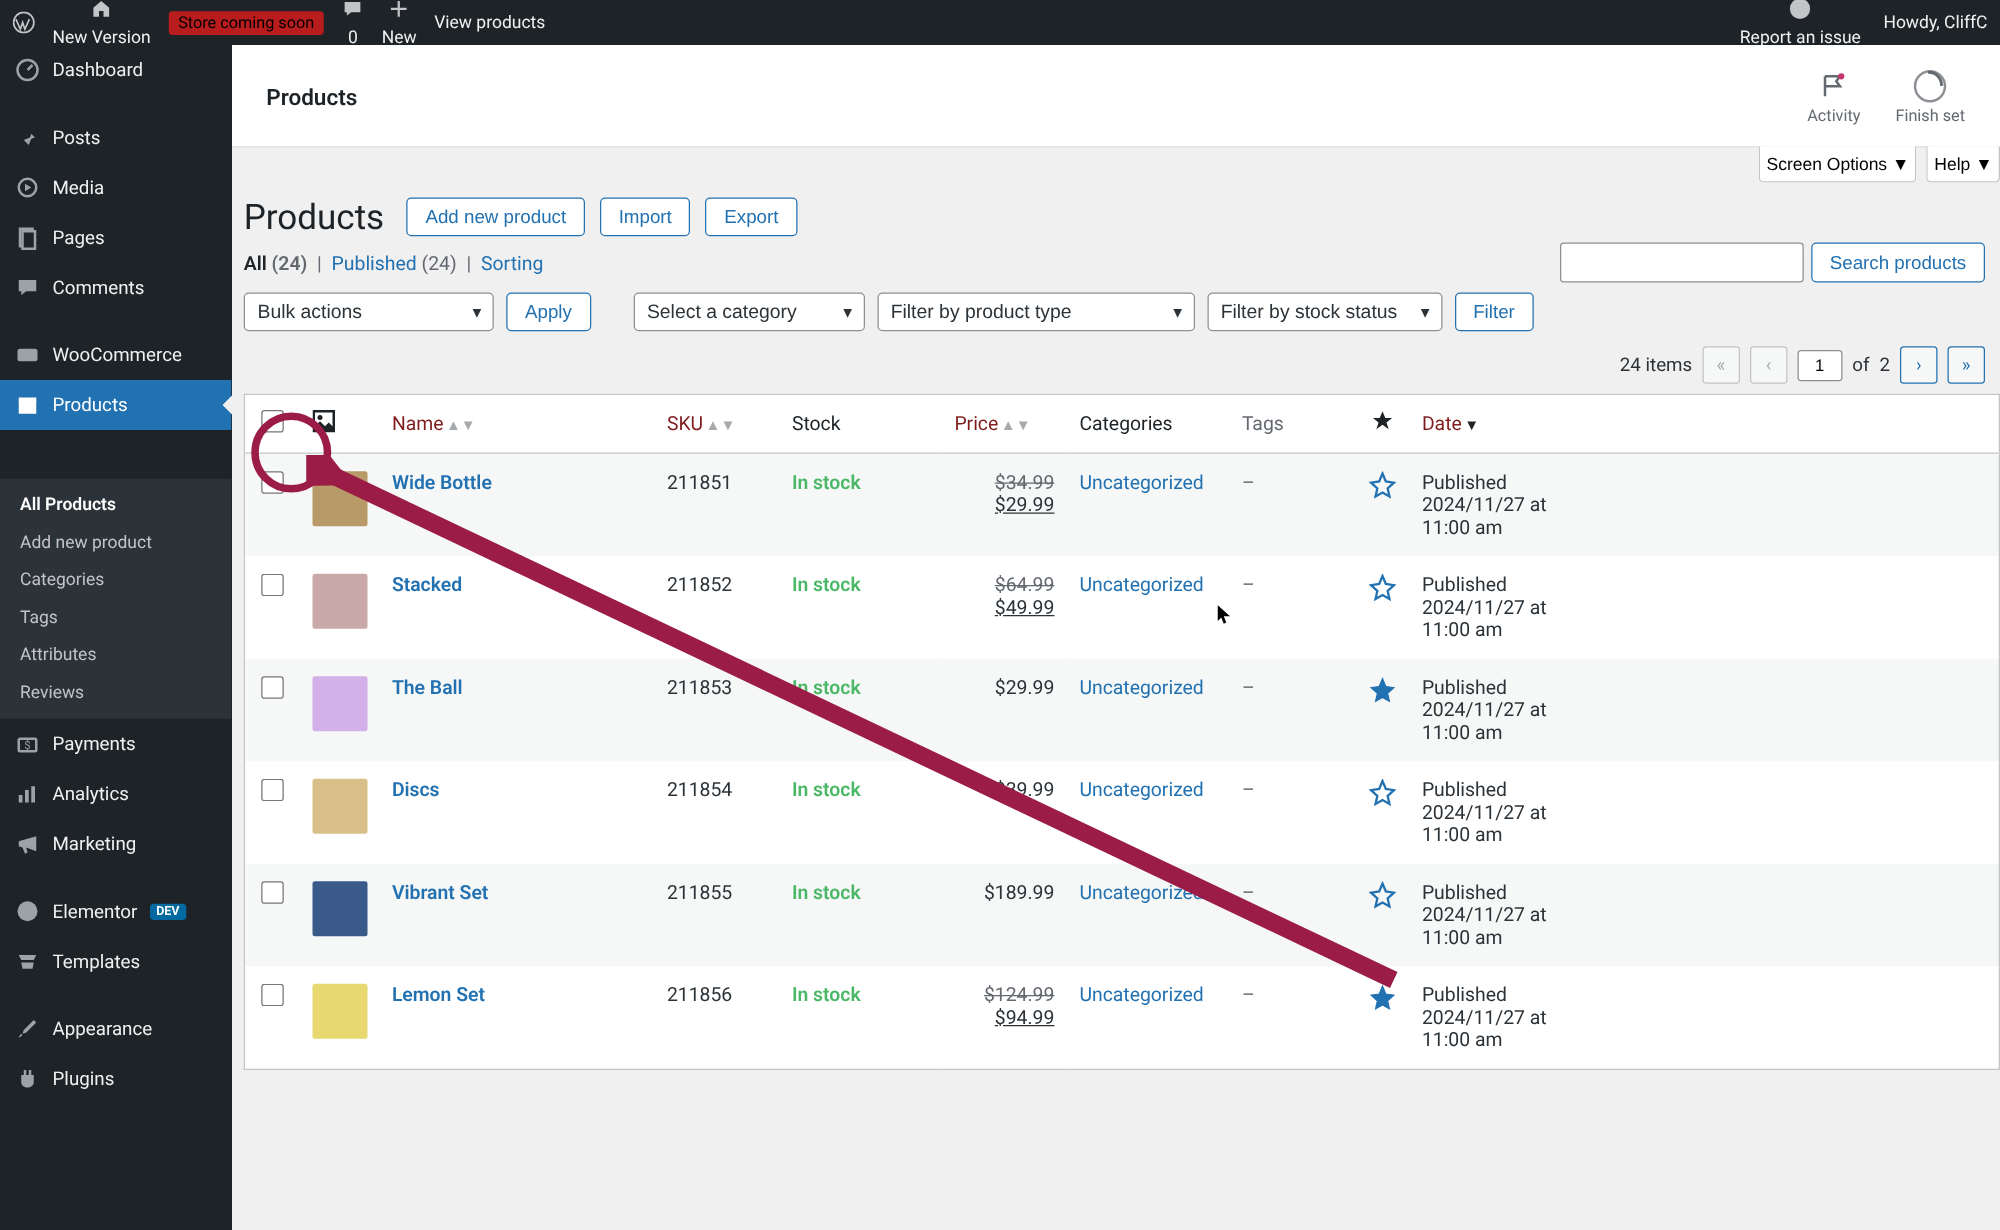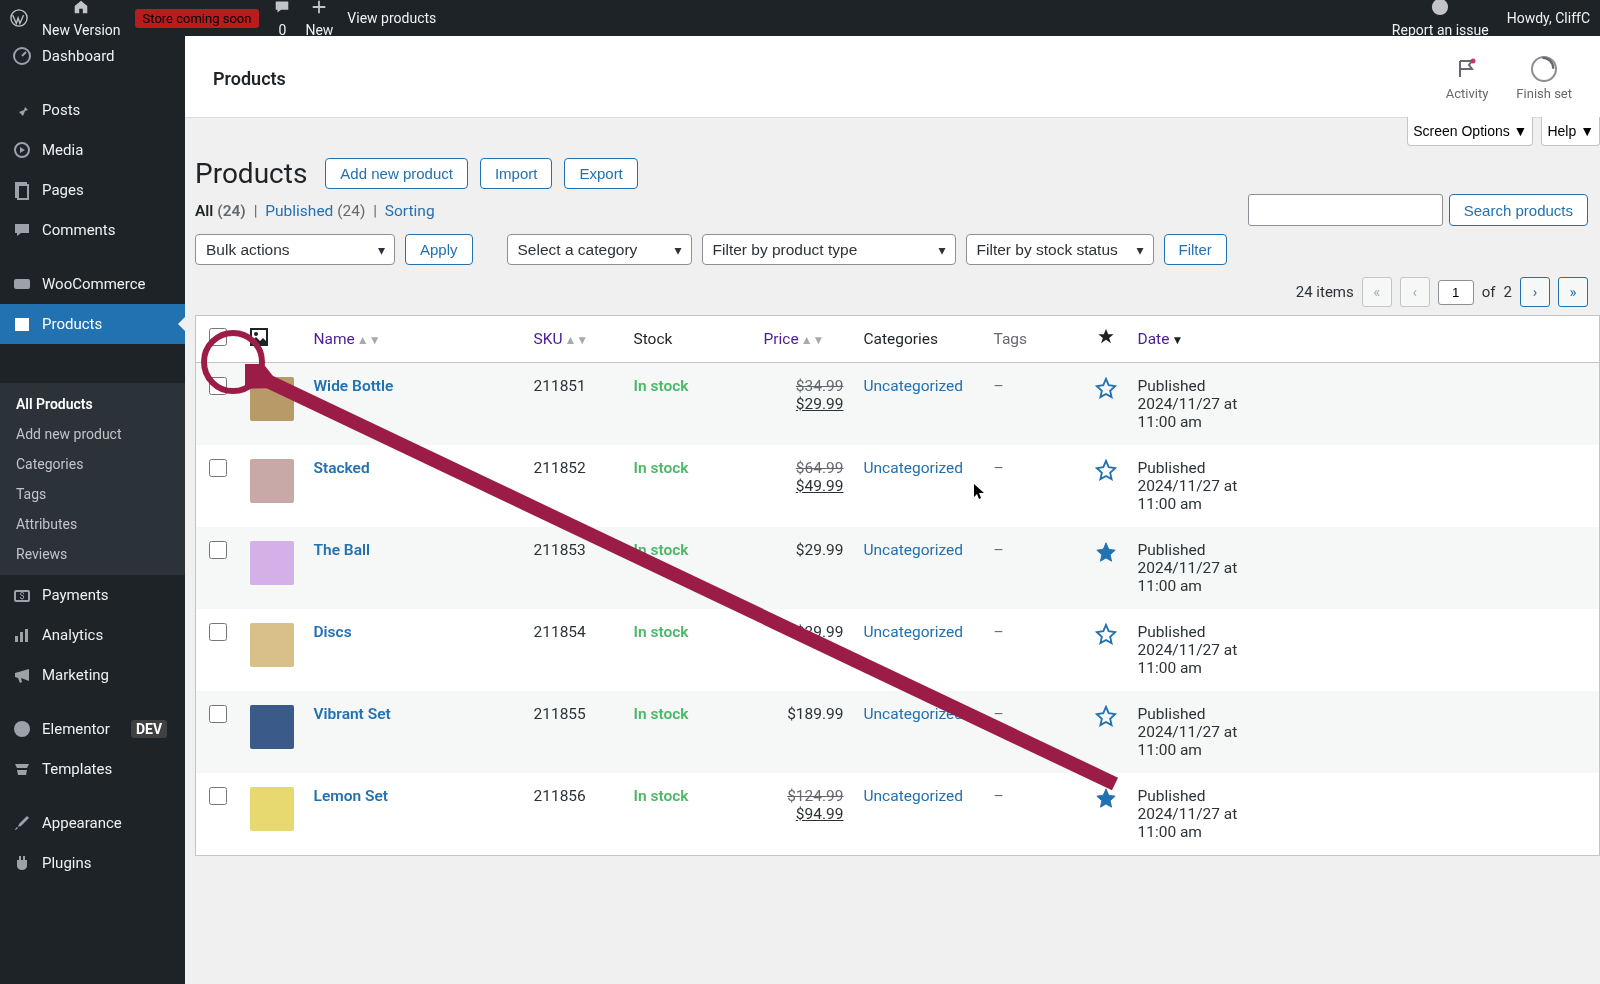--- a/index.html
+++ b/index.html
@@ -21,21 +21,21 @@
 .sidebar { width: 185px; background: #1d2327; color: #f0f0f1; flex-shrink: 0; overflow-y: auto; }
 .sidebar .menu-item { display: flex; align-items: center; gap: 10px; padding: 10px 12px; color: #f0f0f1; cursor: pointer; font-size: 15px; }
 .sidebar .menu-item.active { background: #2271b1; color: #fff; position: relative; }
 .sidebar .menu-item.active::after { content: ""; position: absolute; right: -1px; top: 50%; transform: translateY(-50%); border: 8px solid transparent; border-right-color: #f0f0f1; }
 .sidebar .menu-item .ic { width: 20px; height: 20px; display: inline-flex; align-items: center; justify-content: center; }
 .sidebar .menu-item svg { fill: #9ca2a7; width: 20px; height: 20px; }
 .sidebar .menu-item.active svg { fill: #fff; }
 .sidebar .submenu { background: #2c3338; padding: 6px 0; margin-top: 39px; }
 .sidebar .submenu .sub-item { padding: 7px 12px 7px 16px; color: #c3c4c7; cursor: pointer; font-size: 14px; }
 .sidebar .submenu .sub-item.active { color: #fff; font-weight: 600; }
-.sidebar .dev-badge { background: #404040; color: #fff; font-size: 14px; padding: 1px 5px; border-radius: 3px; margin-left: 11px; font-weight: bold;}
+.sidebar .dev-badge { background: #0369a1; color: #fff; font-size: 10px; padding: 1px 5px; border-radius: 3px; margin-left: 0; font-weight: bold;}
 
 
 .content { flex: 1; background: #f0f0f1; position: relative; overflow: hidden; }
 .top-white { background: #fff; padding: 20px 28px 16px; display: flex; align-items: center; border-bottom: 1px solid #dcdcde; }
 .top-white h2 { font-size: 18px; font-weight: 600; color: #1d2327; }
 .top-actions { margin-left: auto; display: flex; gap: 28px; }
 .top-act { text-align: center; color: #646970; cursor: pointer; font-size: 13px; }
 .top-act .circ { width: 26px; height: 26px; border: 2px solid #8c8f94; border-radius: 50%; margin: 0 auto 4px; position: relative; }
 .top-act .flag { width: 22px; height: 22px; margin: 2px auto 6px; position: relative; }
 
@@ -60,21 +60,21 @@
 .search-box input { border:1px solid #8c8f94; padding:4px 8px; border-radius:3px; width:195px; height:32px;}
 
 .tablenav { display: flex; justify-content: flex-end; align-items: center; gap: 8px; padding: 2px 12px 8px 0; font-size: 15px; color: #2c3338; }
 .tablenav .pg-btn { border: 1px solid #c3c4c7; background: #f6f7f7; width: 30px; height: 30px; display: inline-flex; align-items: center; justify-content: center; border-radius: 3px; color: #a7aaad; }
 .tablenav .pg-btn.active { border-color: #2271b1; color: #2271b1; cursor:pointer; }
 .tablenav input { width: 36px; text-align: center; border: 1px solid #8c8f94; border-radius: 3px; padding: 4px; }
 
 
 table.products { width: 100%; border-collapse: collapse; background: #fff; border: 1px solid #c3c4c7; }
 table.products th { text-align: left; padding: 12px 10px; font-weight: 400; border-bottom: 1px solid #c3c4c7; font-size: 15.5px; color: #1d2327; }
-table.products th .sortable { color: #4c1d95; cursor: pointer; }
+table.products th .sortable { color: #7f1d1d; cursor: pointer; }
 table.products th .sort-ic { color: #a7aaad; font-size: 12px; margin-left:2px;}
 table.products td { padding: 14px 10px; vertical-align: top; font-size: 15.5px; border: none; }
 table.products tbody tr:nth-child(odd) { background: #f6f7f7; }
 table.products .cb { width: 44px; text-align:center; }
 table.products .cb input { width:18px; height:18px; border:1px solid #8c8f94; border-radius:4px;}
 table.products .thumb-col { width: 50px; }
 table.products .thumb { width: 44px; height: 44px; border-radius: 2px; display:block;}
 table.products .name-col { width: 220px; }
 table.products .name-link { color: #2271b1; font-weight: 600; cursor: pointer; }
 table.products .sku-col { width: 100px; color: #2c3338; }

